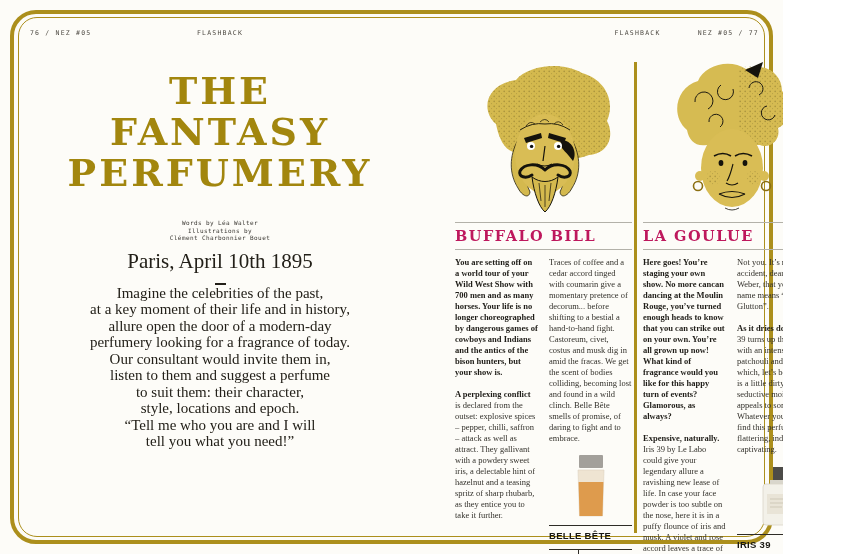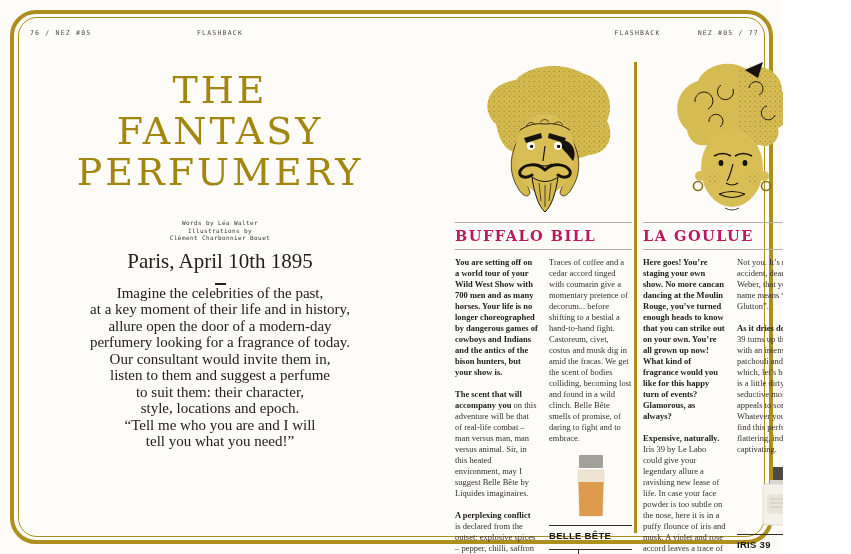--- a/index.html
+++ b/index.html
@@ -16,21 +16,21 @@
   
   .runhead { position:absolute; top:29px; font-family:"DejaVu Sans Mono", monospace;
     font-size:6.5px; letter-spacing:1.2px; color:#4f4b44; }
   .folio-left { left:30px; }
   .flash-left { left:0; width:440px; text-align:center; }
   .flash-right { left:445px; width:385px; text-align:center; }
   .folio-right { right:24px; }
 
   
   .left-page { position:absolute; left:30px; top:70px; width:380px; text-align:center; }
-  .feature-title { font-family:"DejaVu Serif", serif; font-weight:normal;
+  .feature-title { font-family:"DejaVu Serif", serif; font-weight:bold;
     font-size:38px; line-height:41px; letter-spacing:3px; color:#a2860e; }
   .credits { margin-top:26px; font-family:"DejaVu Sans Mono", monospace;
     font-size:6px; line-height:7.5px; color:#3b3833; letter-spacing:0.4px; }
   .dateline { margin-top:7px; font-size:21px; color:#232019; }
   .dash-divider { width:11px; height:2px; background:#232019; margin:9px auto 0; }
   .intro { font-size:15px; line-height:16.5px; color:#232019; }
 
   
   .section { position:absolute; top:60px; width:177px; }
   .section-bb { left:455px; }
@@ -140,21 +140,20 @@
         <path d="M64,117 C66,133 71,147 77,152 C83,147 88,133 90,117 C82,123 72,123 64,117 Z" fill="#d4b94e" stroke="#15130c" stroke-width="1"></path>
         <path d="M71,123 L73,141 M77,125 L77,147 M83,123 L81,141" fill="none" stroke="#15130c" stroke-width="0.7"></path>
       </svg>
     </div>
     <div class="sec-rule"></div>
     <div class="sec-heading">BUFFALO BILL</div>
     <div class="sec-rule"></div>
     <div class="cols">
       <div class="col">
         <p><span class="lead">You are setting off on a world tour of your Wild West Show with 700 men and as many horses. Your life is no longer choreographed by dangerous games of cowboys and Indians and the antics of the bison hunters, but your show is.</span><span></span></p>
-        <p><span class="lead">The scent that will accompany you</span><span> on this adventure will be that of real-life combat – man versus man, man versus animal. Sir, in this heated environment, may I suggest Belle Bête by Liquides imaginaires.</span></p>
         <p><span class="lead">A perplexing conflict</span><span> is declared from the outset: explosive spices – pepper, chilli, saffron – attack as well as attract. They gallivant with a powdery sweet iris, a delectable hint of hazelnut and a teasing spritz of sharp rhubarb, as they entice you to take it further.</span></p>
       </div>
       <div class="col">
         <p><span class="lead"></span><span>Traces of coffee and a cedar accord tinged with coumarin give a momentary pretence of decorum... before shifting to a bestial a hand-to-hand fight. Castoreum, civet, costus and musk dig in amid the fracas. We get the scent of bodies colliding, becoming lost and found in a wild clinch. Belle Bête smells of promise, of daring to fight and to embrace.</span></p>
         <div class="bottle-wrap">
           <svg width="34" height="62" viewBox="0 0 34 62">
             <rect x="5" y="0" width="24" height="13" rx="1" fill="#a3a09b"></rect>
             <path d="M4,15 L30,15 L28.5,61 L5.5,61 Z" fill="#efe4d2" stroke="#ddd2c0" stroke-width="0.6"></path>
             <path d="M4.6,27 L29.4,27 L28.5,61 L5.5,61 Z" fill="#de9b4d"></path>
           </svg>

